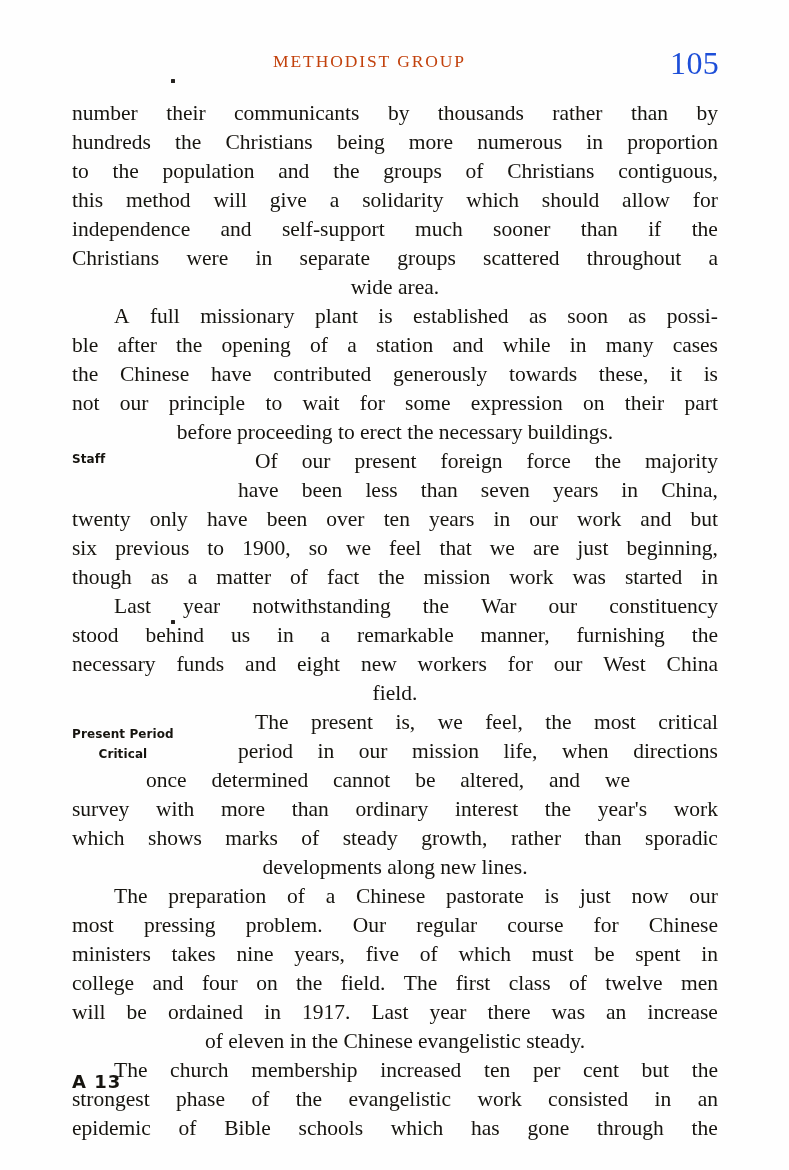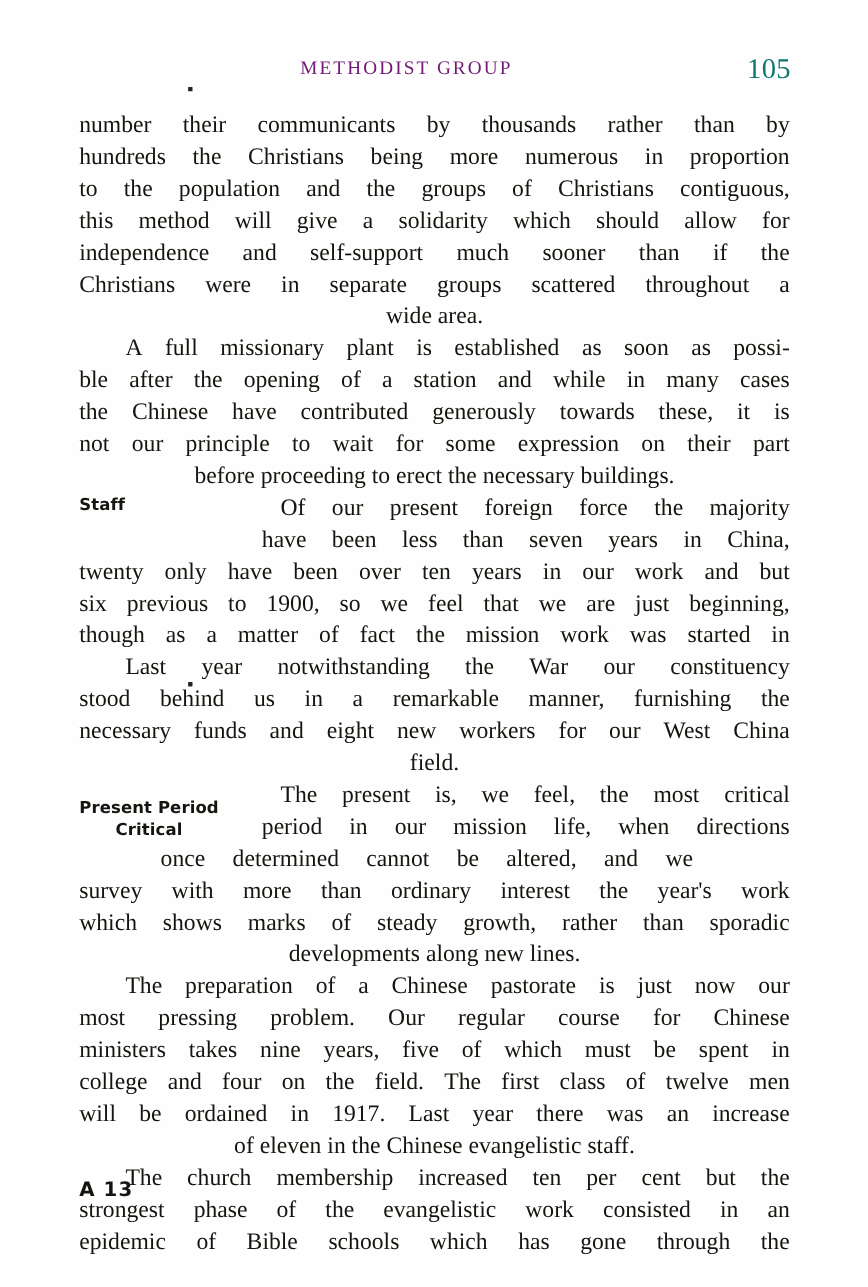--- a/index.html
+++ b/index.html
@@ -34,32 +34,32 @@
   }
   .rh-title {
     position: absolute;
     left: 0;
     right: 0;
     top: 3px;
     text-align: center;
     font-family: "Liberation Serif", "DejaVu Serif", serif;
     font-size: 17.5px;
     letter-spacing: 1.9px;
-    color: #701a75;
+    color: #c2410c;
     white-space: nowrap;
     padding-right: 52px;
     box-sizing: border-box;
   }
   .rh-folio {
     position: absolute;
     right: 0;
     top: 0;
-    font-size: 26px;
+    font-size: 32px;
     line-height: 30px;
-    color: #0f766e;
+    color: #1d4ed8;
     letter-spacing: 0.3px;
   }
 
   
   .textblock {
     position: absolute;
     left: 72px;
     top: 99px;
     width: 646px;
   }
@@ -98,21 +98,21 @@
 
   
   .ln.last { white-space: pre; }
 
   
   .sidenote {
     position: absolute;
     left: 0;
     font-family: "DejaVu Sans", "Liberation Sans", sans-serif;
     font-weight: bold;
-    font-size: 15px;
+    font-size: 12px;
     line-height: 20px;
     color: #16140f;
     letter-spacing: 0.1px;
     white-space: nowrap;
   }
 
   
   .speck {
     position: absolute;
     background: #262320;
@@ -481,21 +481,21 @@
           <span>ordained</span>
           <span>in</span>
           <span>1917.</span>
           <span>Last</span>
           <span>year</span>
           <span>there</span>
           <span>was</span>
           <span>an</span>
           <span>increase</span>
         </span>
-        <span class="ln last">of eleven in the Chinese evangelistic staff.</span>
+        <span class="ln last">of eleven in the Chinese evangelistic steady.</span>
       </p>
 
     <p class="para">
         <span class="ln j indent">
           <span class="lead">The</span>
           <span>church</span>
           <span>membership</span>
           <span>increased</span>
           <span>ten</span>
           <span>per</span>

